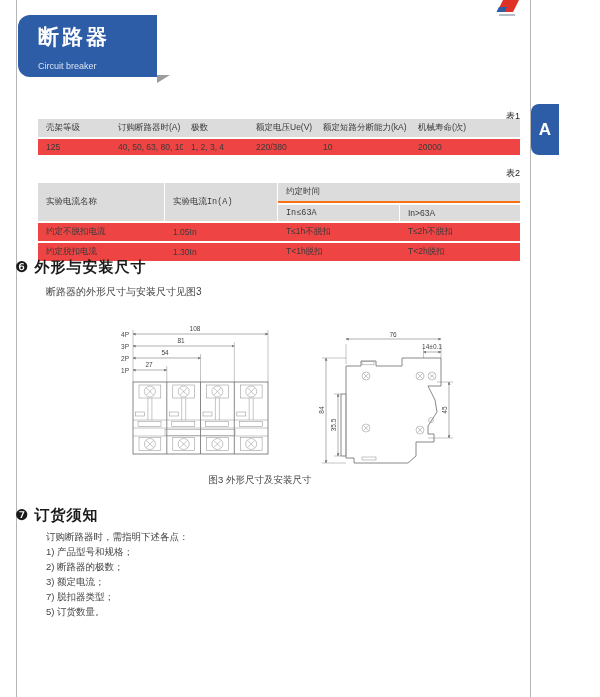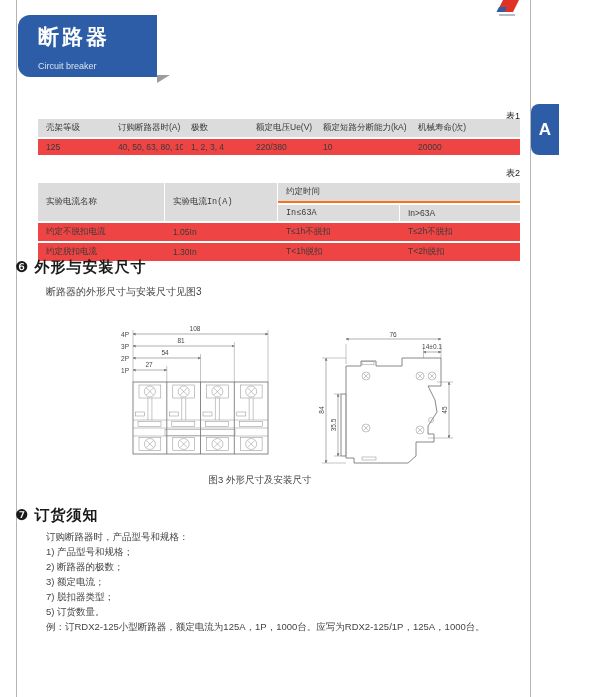--- a/index.html
+++ b/index.html
@@ -250,22 +250,21 @@
       <rect x="46" y="127" width="14" height="3"></rect>
     </g>
   </svg>
 
   <div class="fig-caption">图3  外形尺寸及安装尺寸</div>
 
   <div class="sec-title" style="top:506px;">
     <span class="num">❼</span><span>订货须知</span>
   </div>
   <div class="notes">
-    <div>订购断路器时，产品型号和规格：</div>
+    <div>订购断路器时，需指明下述各点：</div>
     <div>1) 产品型号和规格；</div>
     <div>2) 断路器的极数；</div>
     <div>3) 额定电流；</div>
     <div>7) 脱扣器类型；</div>
     <div>5) 订货数量。</div>
-    <div>例：订RDX2-125小型断路器，额定电流为125A，1P，1000台。应写为RDX2-125/1P，125A，1000台。</div>
   </div>
 
 </div>
 
 </body></html>

